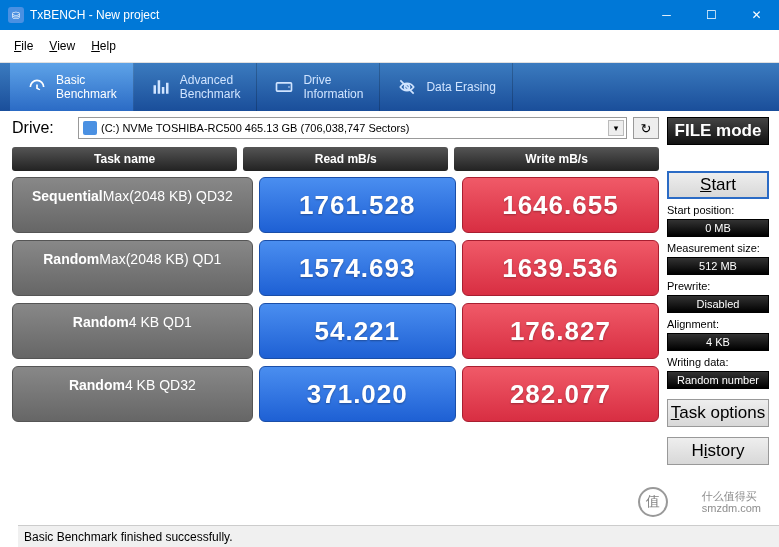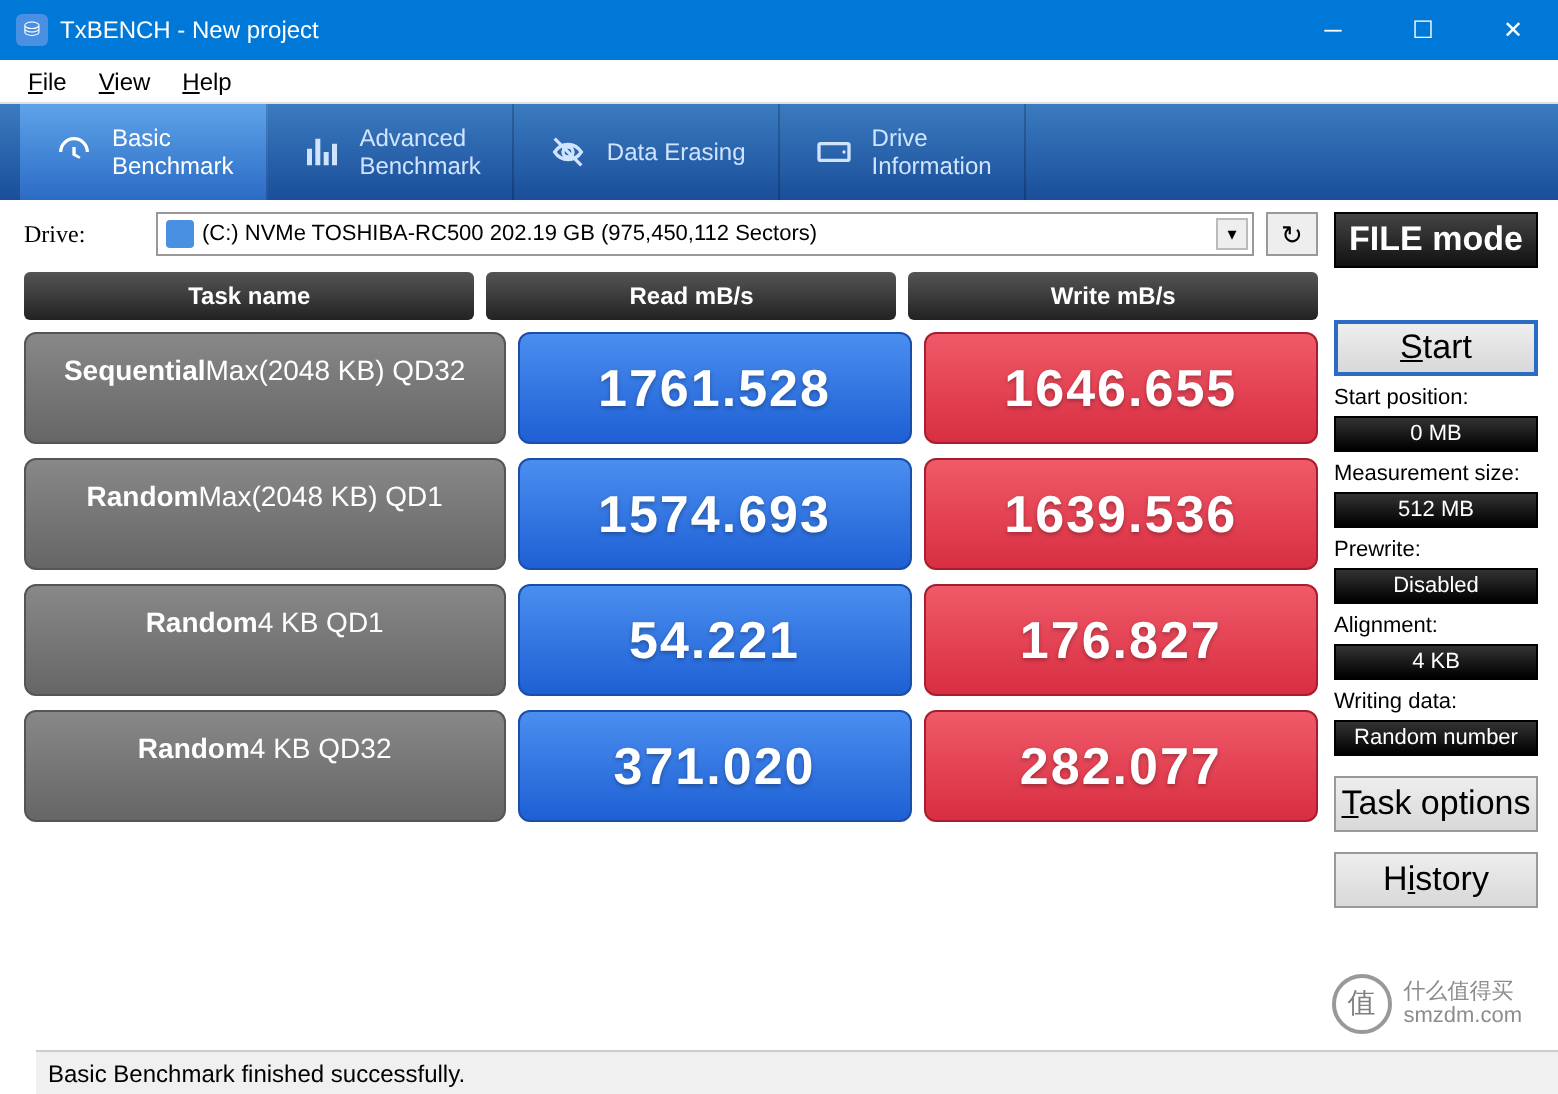--- a/index.html
+++ b/index.html
@@ -1,32 +1,32 @@
 <!DOCTYPE html>
 <html><head>
 <meta charset="utf-8">
 <style>
 * { margin: 0; padding: 0; box-sizing: border-box; font-family: "Segoe UI", Tahoma, sans-serif; }
 body { width: 779px; height: 547px; background: #fff; overflow: hidden; position: relative; }
 .titlebar { background: #0078d7; color: #fff; height: 30px; display: flex; align-items: center; padding-left: 8px; font-size: 12px; }
 .titlebar .title-icon { width: 16px; height: 16px; background: #4a90e2; border-radius: 3px; margin-right: 6px; display: flex; align-items: center; justify-content: center; font-size: 10px; }
 .titlebar .title-text { flex: 1; }
 .titlebar .win-btn { width: 45px; height: 30px; display: flex; align-items: center; justify-content: center; font-size: 12px; cursor: pointer; }
-.menubar { background: #fff; height: 22px; display: flex; align-items: center; padding: 0 6px; font-size: 12px; border-bottom: 1px solid #e0e0e0; }
+.menubar { background: #fff; height: 33px; display: flex; align-items: center; padding: 0 6px; font-size: 12px; border-bottom: 1px solid #e0e0e0; }
 .menubar .menu-item { padding: 0 8px; cursor: pointer; }
 .menubar .menu-item u { text-decoration: underline; }
 .tabs-bar { background: linear-gradient(#3b7bbf, #1a4e9a); display: flex; align-items: stretch; height: 48px; padding-left: 10px; }
 .tab { display: flex; align-items: center; padding: 0 16px; color: #d0e4ff; font-size: 12px; cursor: pointer; border-right: 1px solid rgba(0,0,0,0.2); }
 .tab.active { background: linear-gradient(#5ea3e8, #2b6bc5); color: #fff; }
 .tab-icon { width: 22px; height: 22px; margin-right: 8px; display: flex; align-items: center; justify-content: center; }
 .tab-icon svg { width: 20px; height: 20px; fill: currentColor; }
 .content-wrap { display: flex; }
 .main-area { flex: 1; padding: 6px 8px 2px 12px; }
 .drive-row { display: flex; align-items: center; margin-bottom: 8px; gap: 6px; }
-.drive-label { font-size: 12px; width: 60px; font-family: Liberation Serif, serif; }
+.drive-label { font-size: 16px; width: 60px; }
 .drive-select { flex: 1; height: 22px; font-size: 11px; border: 1px solid #999; padding: 0 4px; display: flex; align-items: center; background: #fff; position: relative; }
 .drive-select .disk-ico { width: 14px; height: 14px; background: #4a90e2; border-radius: 2px; margin-right: 4px; }
 .drive-select .dd-arrow { position: absolute; right: 2px; top: 2px; bottom: 2px; width: 16px; background: #eee; display: flex; align-items: center; justify-content: center; font-size: 9px; border: 1px solid #bbb; }
 .refresh-btn { width: 26px; height: 22px; border: 1px solid #999; background: #eee; display: flex; align-items: center; justify-content: center; cursor: pointer; font-size: 13px; }
 .table-head { display: flex; gap: 6px; margin-bottom: 6px; }
 .th { flex: 1; background: linear-gradient(#555, #222); color: #fff; text-align: center; font-size: 12px; font-weight: bold; padding: 5px 0; border-radius: 3px; }
 .th:first-child { flex: 1.1; }
 .bench-row { display: flex; gap: 6px; margin-bottom: 7px; }
 .task-cell { flex: 1.1; background: linear-gradient(#888, #666); border: 1px solid #555; border-radius: 6px; padding: 10px 12px; color: #fff; font-size: 14px; display: flex; flex-direction: row; justify-content: center; min-height: 56px; }
 .task-cell .t1 { font-weight: bold; }
@@ -35,21 +35,21 @@
 .val-write { background: linear-gradient(#f05a68, #d82e42); border: 1px solid #a81e30; }
 .side-panel { width: 112px; padding: 6px 10px 0 0; display: flex; flex-direction: column; gap: 3px; font-size: 11px; }
 .side-btn { background: linear-gradient(#eee, #d8d8d8); border: 1px solid #999; padding: 3px 0; text-align: center; cursor: pointer; font-size: 17px; }
 .side-btn.dark { background: linear-gradient(#444, #111); color: #fff; border: 1px solid #000; font-weight: bold; }
 .side-btn.focus { border: 2px solid #2b6bc5; padding: 2px 0; }
 .side-label { margin-top: 2px; }
 .side-val { background: linear-gradient(#333, #000); color: #fff; text-align: center; padding: 2px 0; border: 1px solid #000; }
 .status-bar { position: absolute; bottom: 0; left: 18px; right: 0; height: 22px; background: #f0f0f0; border-top: 1px solid #ccc; font-size: 12px; padding-left: 6px; display: flex; align-items: center; }
 .watermark { position: absolute; right: 18px; bottom: 30px; opacity: 0.75; display: flex; align-items: center; gap: 6px; }
 .wm-circ { width: 30px; height: 30px; border: 2px solid #777; border-radius: 50%; display: flex; align-items: center; justify-content: center; font-size: 14px; color: #555; background: rgba(255,255,255,0.6); }
-.wm-text { font-size: 11px; color: #666; line-height: 12px; }
+.wm-text { font-size: 11px; color: #666; line-height: 12px; margin-left: 28px; }
 </style>
 </head>
 <body>
 
 <div class="titlebar">
   <span class="title-icon">⛁</span>
   <span class="title-text">
     <span>TxBENCH</span> - <span>New project</span>
   </span>
   <div class="win-btn">─</div>
@@ -76,44 +76,44 @@
     <span class="tab-icon">
         <svg viewBox="0 0 24 24">
           <path d="M3 20h3V10H3zm5 0h3V4H8zm5 0h3v-8h-3zm5 0h3V7h-3z"></path>
         </svg>
       </span>
     <span>Advanced<br>Benchmark</span>
   </div>
   <div class="tab">
     <span class="tab-icon">
         <svg viewBox="0 0 24 24">
+          <rect x="3" y="7" width="18" height="10" rx="1" fill="none" stroke="currentColor" stroke-width="2"></rect>
+          <circle cx="18" cy="12" r="1"></circle>
+        </svg>
+      </span>
+    <span>Drive<br>Information</span>
+  </div>
+  <div class="tab">
+    <span class="tab-icon">
+        <svg viewBox="0 0 24 24">
           <path d="M4 12c4-6 12-6 16 0-4 6-12 6-16 0zm8-3a3 3 0 100 6 3 3 0 000-6z" fill="none" stroke="currentColor" stroke-width="2"></path>
           <path d="M4 4l16 16" stroke="currentColor" stroke-width="2"></path>
         </svg>
       </span>
     <span>Data Erasing</span>
-  </div>
-  <div class="tab">
-    <span class="tab-icon">
-        <svg viewBox="0 0 24 24">
-          <rect x="3" y="7" width="18" height="10" rx="1" fill="none" stroke="currentColor" stroke-width="2"></rect>
-          <circle cx="18" cy="12" r="1"></circle>
-        </svg>
-      </span>
-    <span>Drive<br>Information</span>
   </div>
 </div>
 
 <div class="content-wrap">
   <div class="main-area">
     <div class="drive-row">
       <span class="drive-label">Drive:</span>
       <div class="drive-select">
         <span class="disk-ico"></span>
-        <span>(C:) NVMe TOSHIBA-RC500  202.19 GB (975,450,112 Sectors)</span>
+        <span>(C:) NVMe TOSHIBA-RC500  465.13 GB (706,038,747 Sectors)</span>
         <span class="dd-arrow">▾</span>
       </div>
       <div class="refresh-btn">
         <span>↻</span>
       </div>
     </div>
 
     <div class="table-head">
       <div class="th">Task name</div>
       <div class="th">Read mB/s</div>

